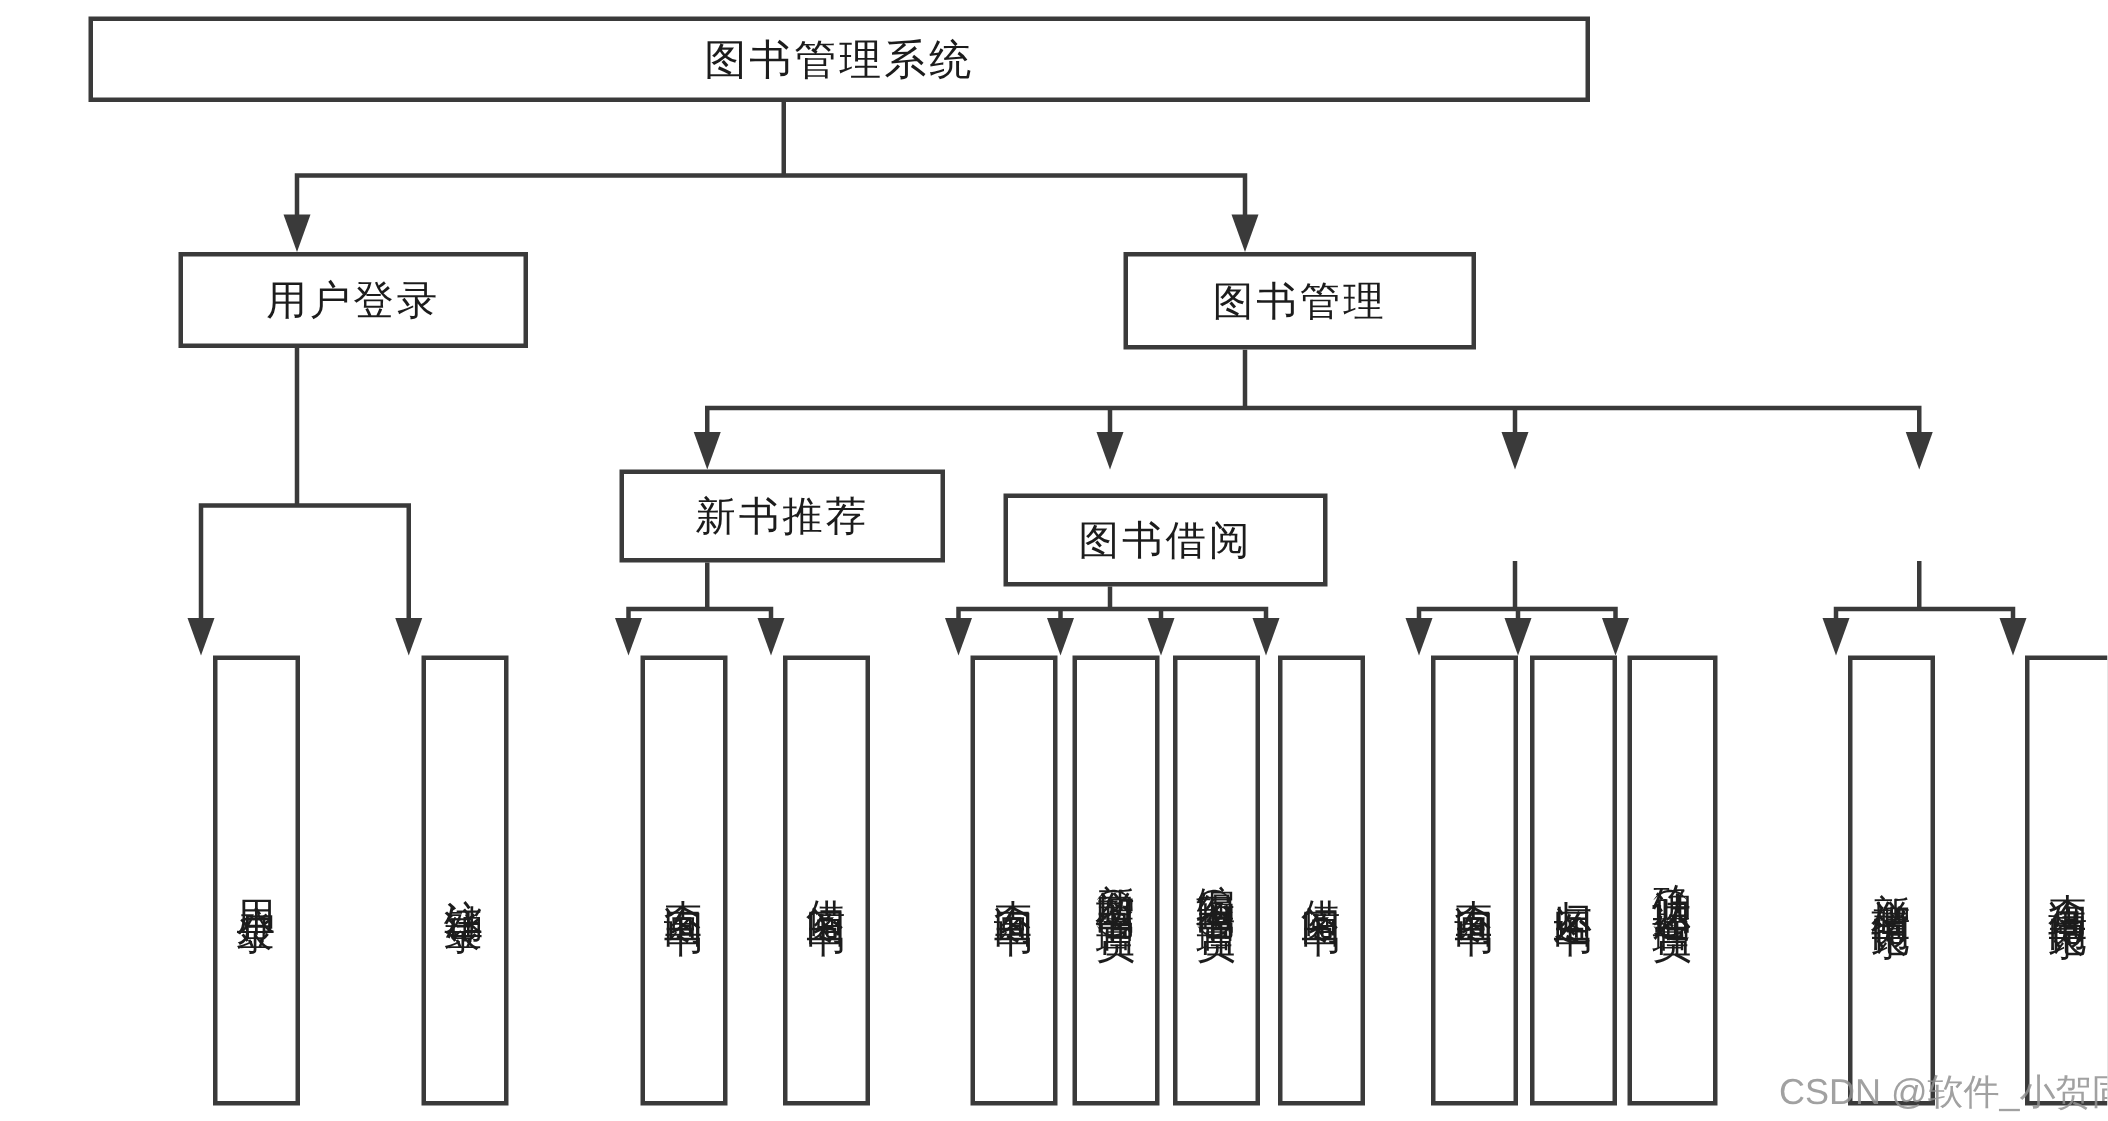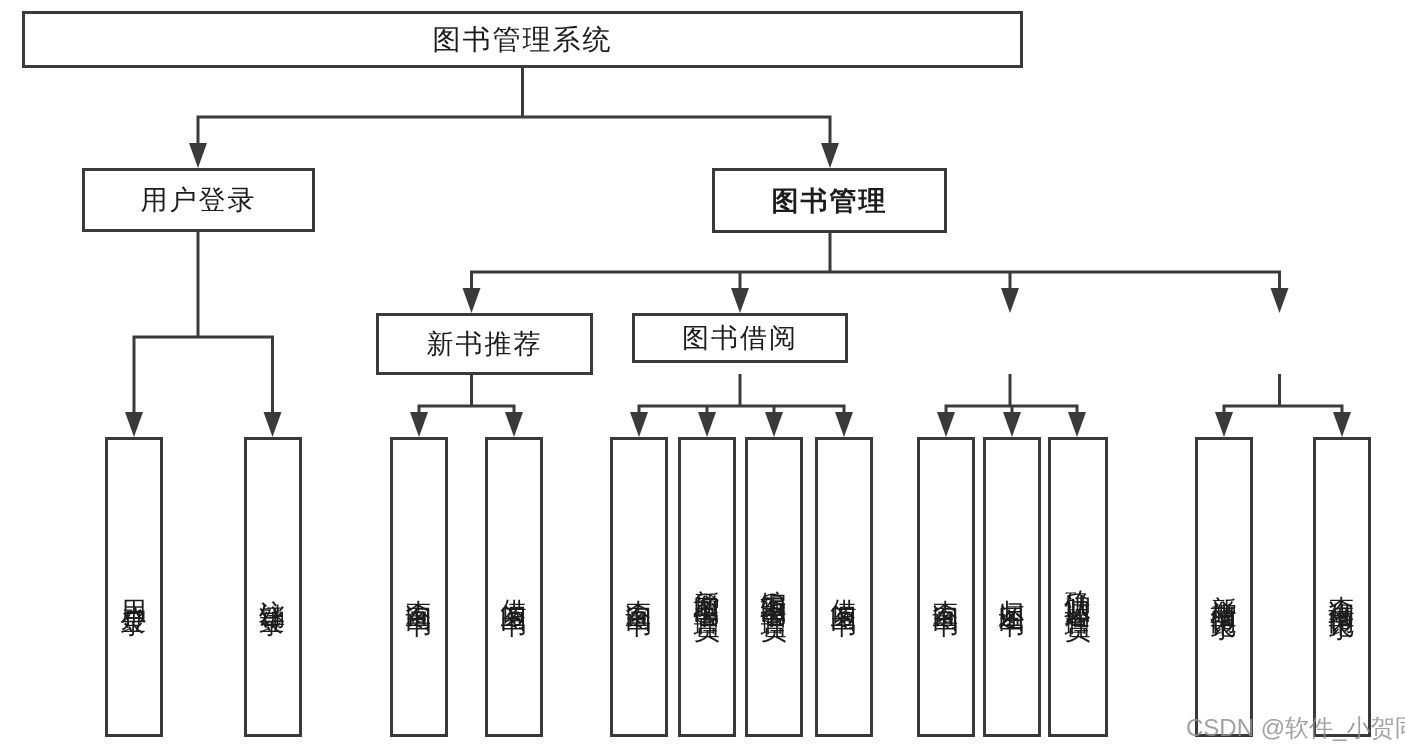--- a/index.html
+++ b/index.html
@@ -25,20 +25,21 @@
     position: absolute;
     box-sizing: border-box;
     background: #ffffff;
     border: 3px solid #3a3a3a;
     display: flex;
     align-items: center;
     justify-content: center;
     color: #1c1c1c;
     z-index: 2;
     white-space: nowrap;
+    margin-left: 37px;
   }
   .node.root   { font-size: 28px; letter-spacing: 2px; }
   .node.h-node { font-size: 27px; letter-spacing: 2px; }
   .node.v-node {
     writing-mode: vertical-rl;
     font-size: 26px;
     letter-spacing: 4px;
     line-height: 1;
     white-space: normal;
   }
@@ -107,24 +108,24 @@
       <polygon points="1003,412 1021,412 1012,437"></polygon>
       <polygon points="1068,412 1086,412 1077,437"></polygon>
       <polygon points="1215,412 1233,412 1224,437"></polygon>
       <polygon points="1333,412 1351,412 1342,437"></polygon>
     </g>
   </svg>
 
   <div class="node root" style="left:22px; top:11px; width:1001px; height:57px;">图书管理系统</div>
 
   <div class="node h-node" style="left:82px; top:168px; width:233px; height:64px;">用户登录</div>
-  <div class="node h-node" style="left:712px; top:168px; width:235px; height:65px;font-weight:bold;">图书管理</div>
+  <div class="node h-node" style="left:712px; top:168px; width:235px; height:65px;">图书管理</div>
 
   <div class="node h-node" style="left:376px; top:313px; width:217px; height:62px;">新书推荐</div>
-  <div class="node h-node" style="left:632px; top:313px; width:216px; height:50px;">图书借阅</div>
+  <div class="node h-node" style="left:632px; top:329px; width:216px; height:62px;">图书借阅</div>
 
   <div class="node v-node" style="left:105px; top:437px; width:58px; height:300px;">用户登录</div>
   <div class="node v-node" style="left:243.5px; top:437px; width:58px; height:300px;">注销登录</div>
 
   <div class="node v-node" style="left:390px; top:437px; width:58px; height:300px;">查询图书</div>
   <div class="node v-node" style="left:485px; top:437px; width:58px; height:300px;">借阅图书</div>
 
   <div class="node v-node" style="left:610px; top:437px; width:58px; height:300px;">查询图书</div>
   <div class="node v-node" style="left:678px; top:437px; width:58px; height:300px;">新增图书（管理员）</div>
   <div class="node v-node" style="left:745px; top:437px; width:58px; height:300px;">编辑图书（管理员）</div>

